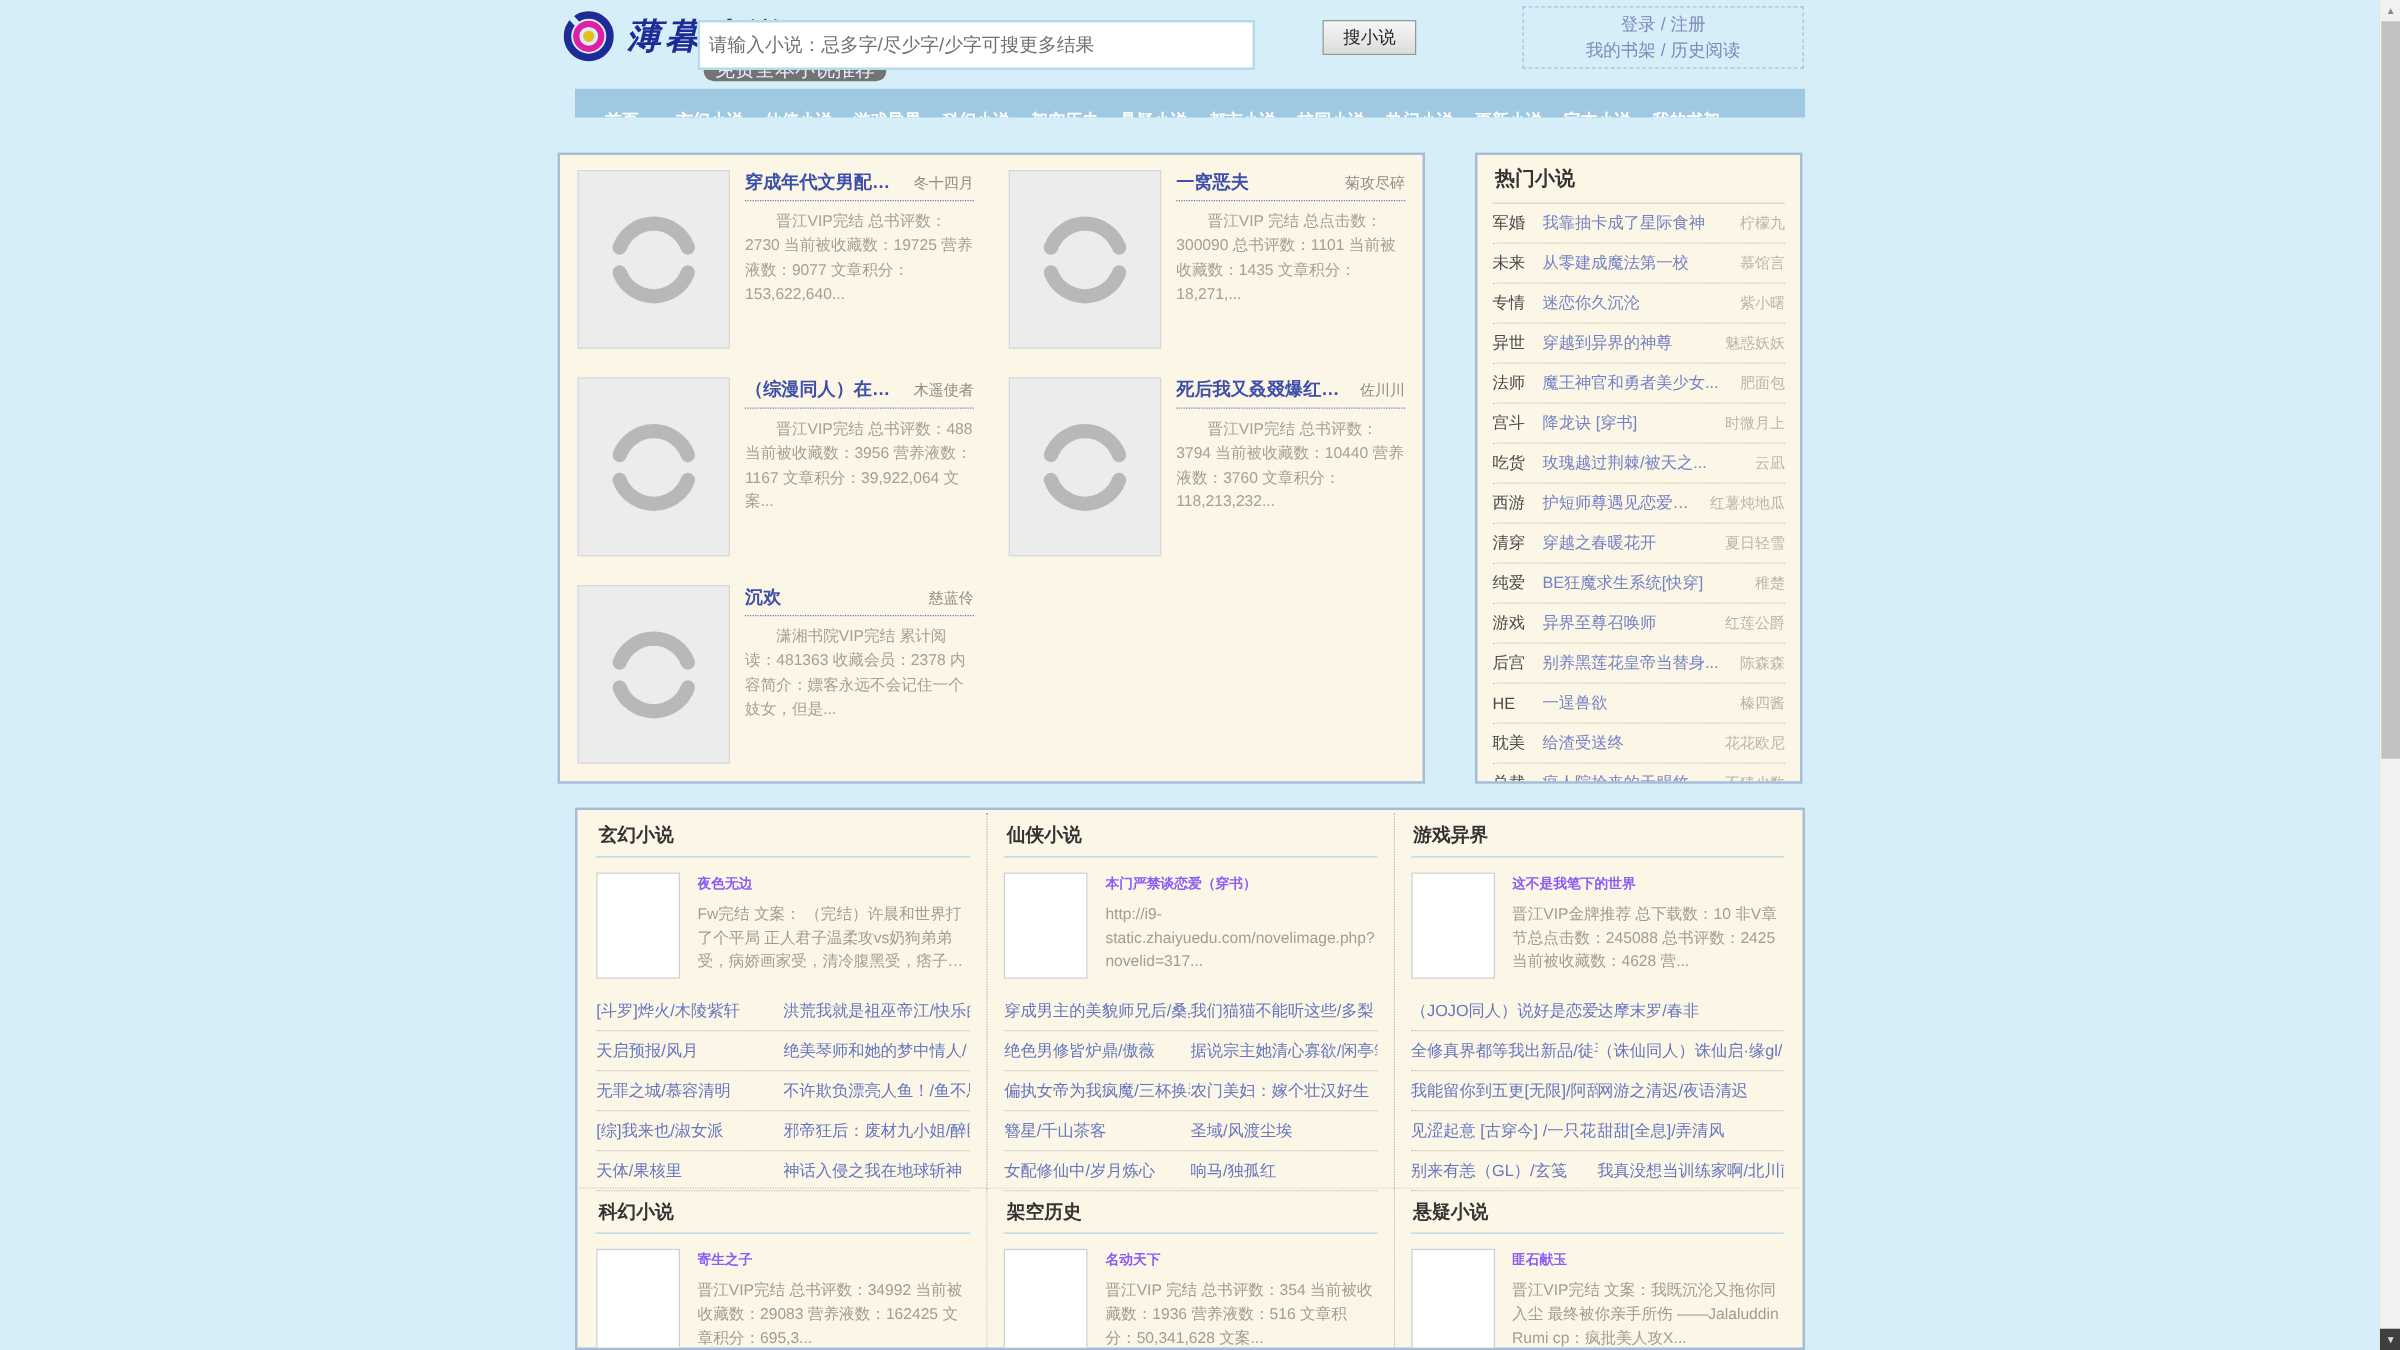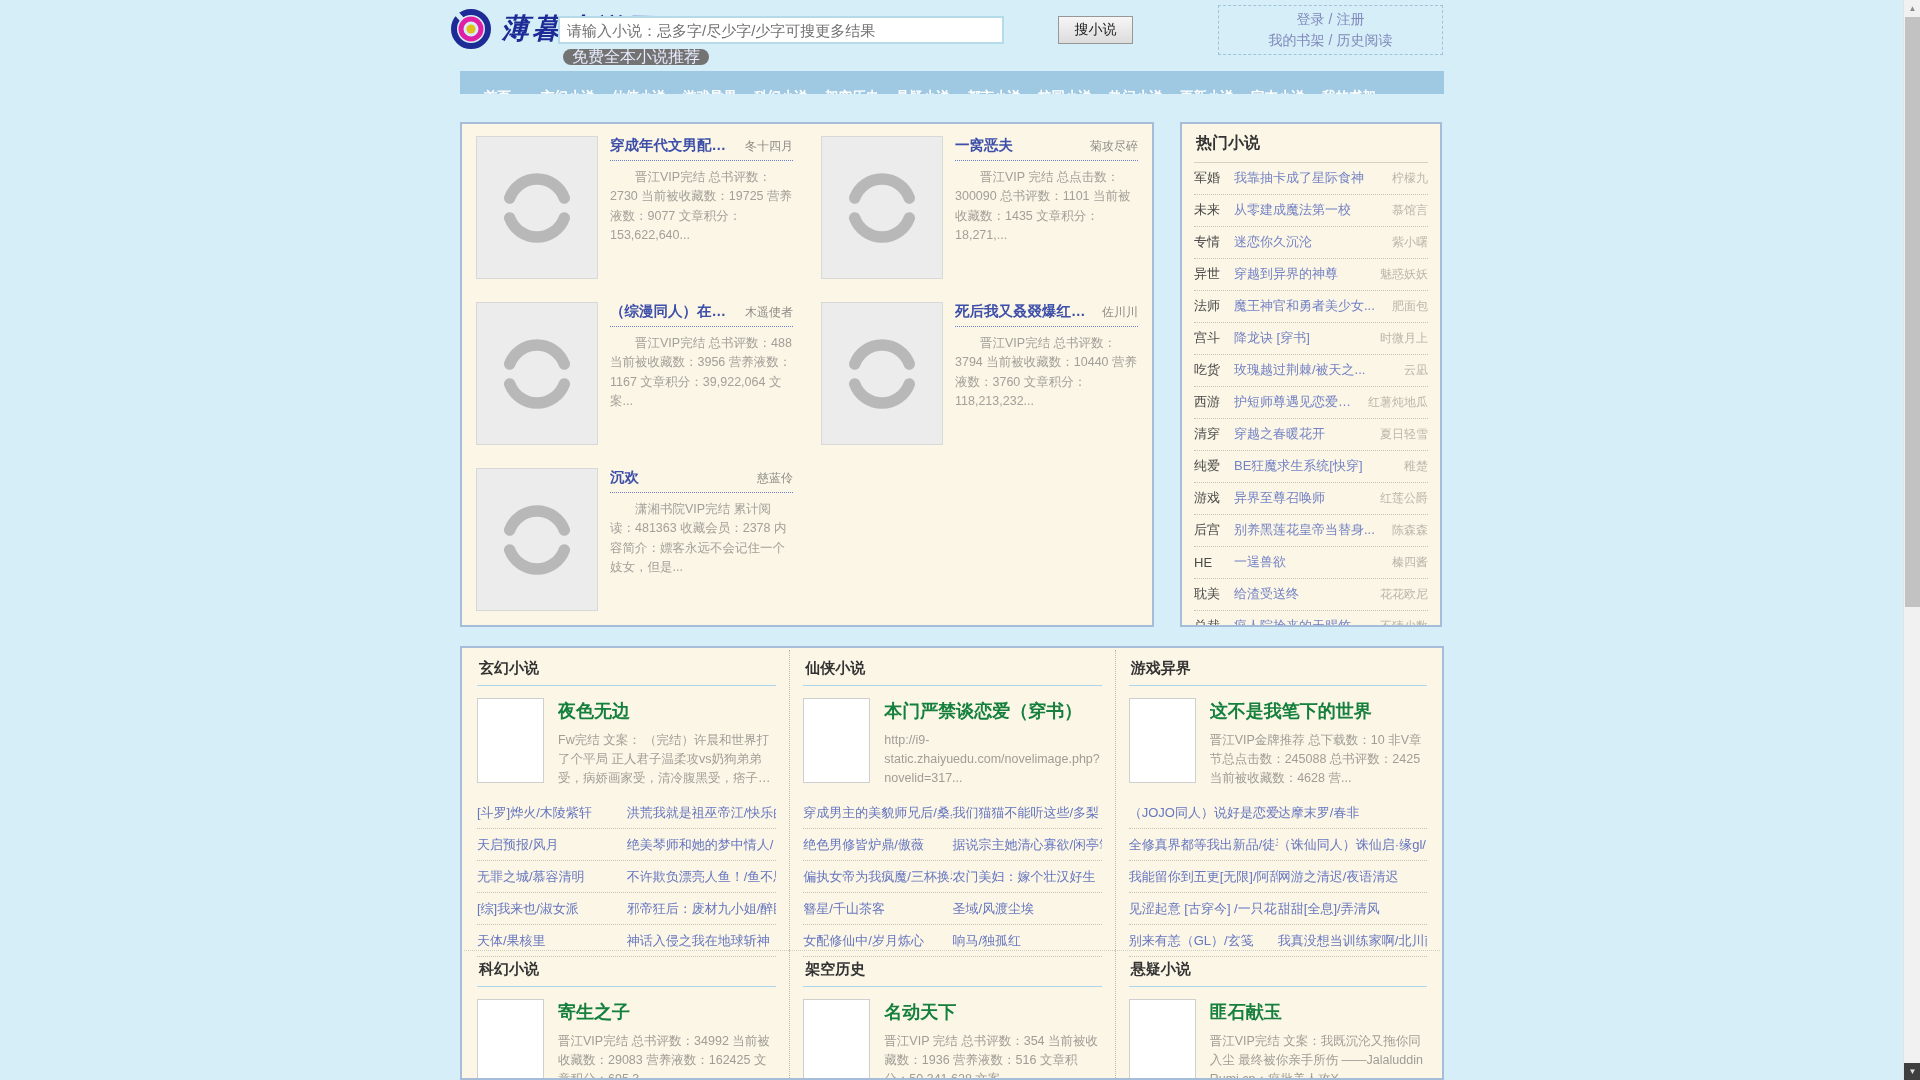--- a/index.html
+++ b/index.html
@@ -5,37 +5,37 @@
   * { margin:0; padding:0; box-sizing:border-box; }
   html,body { width:1920px; height:1080px; overflow:hidden; }
   body { font-family:"Liberation Sans","DejaVu Sans",sans-serif; background:#d6eef8; }
   .page { position:relative; width:1920px; height:1080px; overflow:hidden; }
 
   
   .logo { position:absolute; left:449px; top:7px; display:flex; align-items:center; cursor:pointer; }
   .logo svg { display:block; }
   .logo-text { font-size:28px; font-weight:bold; font-style:italic; color:#1d2b96; letter-spacing:3px; margin-left:8px; line-height:44px; }
   .logo-sub { position:absolute; left:114px; top:42px; background:#737373; color:#e8ecff; font-size:16px; line-height:14px; padding:1px 9px; border-radius:9px; white-space:nowrap; }
-  .search-input { position:absolute; left:558px; top:16px; width:446px; height:28px; border:2px solid #b5dbe9; background:#fff; font-size:15px; color:#444; padding:0 7px; font-family:inherit; }
+  .search-input { position:absolute; left:558px; top:16px; width:446px; height:40px; border:2px solid #b5dbe9; background:#fff; font-size:15px; color:#444; padding:0 7px; font-family:inherit; }
   .search-input::placeholder { color:#707070; opacity:1; }
   .search-btn { position:absolute; left:1030px; top:16px; width:75px; height:28px; background:linear-gradient(#f6f6f6,#dcdcdc); border:1px solid #979797; font-size:14px; color:#222; font-family:inherit; cursor:pointer;margin-left:28px; }
   .login-box { position:absolute; left:1218px; top:5px; width:225px; height:50px; border:1px dashed #9fc3d8; display:flex; flex-direction:column; justify-content:center; align-items:center; gap:3px; font-size:14px; color:#8089bb; }
   .login-box a { color:#8089bb; text-decoration:none; cursor:pointer; }
   .login-sep { margin:0 4px; }
 
   
   .nav { position:absolute; left:460px; top:71px; width:984px; height:23px; background:#9fc9e2; display:flex; align-items:center; padding-left:24px; overflow:hidden; }
   .nav a { color:#fff; font-size:13.5px; font-weight:bold; text-decoration:none; margin-right:17px; white-space:nowrap; cursor:pointer;margin-top:29px; }
   .nav a:first-of-type { margin-right:30px; }
 
   
   .panel { background:#fbf6e6; border:2px solid #a5bdd9; }
 
   
-  .featured-box { position:absolute; left:460px; top:122px; width:694px; height:505px; padding:12px 14px; display:grid; grid-template-columns:1fr 1fr; grid-auto-rows:145px; column-gap:28px; row-gap:21px; overflow:hidden; }
+  .featured-box { position:absolute; left:446px; top:122px; width:694px; height:505px; padding:12px 14px; display:grid; grid-template-columns:1fr 1fr; grid-auto-rows:145px; column-gap:28px; row-gap:21px; overflow:hidden; }
   .card { display:flex; min-width:0; }
   .card-img { width:122px; height:143px; background:#ececec; border:1px solid #d8d8d8; flex:none; display:flex; align-items:center; justify-content:center; cursor:pointer; }
   .card-body { flex:1; min-width:0; margin-left:12px; }
   .card-title-row { display:flex; justify-content:space-between; align-items:baseline; border-bottom:1px dotted #6b7dc8; padding-bottom:5px; }
   .card-title { color:#3d4fa9; font-weight:bold; font-size:14.5px; text-decoration:none; white-space:nowrap; overflow:hidden; text-overflow:ellipsis; cursor:pointer; }
   .card-author { color:#8e8c86; font-size:12px; margin-left:6px; flex:none; white-space:nowrap; }
   .card-desc { margin-top:7px; color:#a3a099; font-size:12.5px; line-height:1.55; text-indent:2em; display:-webkit-box; -webkit-line-clamp:4; -webkit-box-orient:vertical; overflow:hidden; }
 
   
   .hot-box { position:absolute; left:1180px; top:122px; width:262px; height:505px; padding:0 12px; overflow:hidden; }
@@ -48,21 +48,21 @@
 
   
   .bottom-box { position:absolute; left:460px; top:646px; width:984px; height:434px; display:grid; grid-template-columns:1fr 1fr 1fr; grid-template-rows:300px auto; padding:2px 2px; overflow:hidden; }
   .section { padding:4px 13px 0; min-width:0; }
   .section:not(:nth-child(3n+1)) { border-left:1px dotted #bcb8ab; }
   .section:nth-child(n+4) { border-top:1px dotted #cfcbbe; }
   .section-title { font-size:15px; font-weight:bold; color:#333; padding:5px 2px 7px; border-bottom:1px solid #aed5eb; }
   .section-feat { display:flex; margin-top:12px; }
   .feat-img { width:67px; height:85px; background:#fff; border:1px solid #cfcfcf; flex:none; cursor:pointer; }
   .feat-body { flex:1; min-width:0; margin-left:14px; }
-  .feat-title { display:block; color:#15803d; font-weight:bold; font-size:18px; margin:1px 0 8px; text-decoration:none; white-space:nowrap; overflow:hidden; text-overflow:ellipsis; cursor:pointer; }
+  .feat-title { display:block; color:#8b5cf6; font-weight:bold; font-size:11px; margin:1px 0 8px; text-decoration:none; white-space:nowrap; overflow:hidden; text-overflow:ellipsis; cursor:pointer; }
   .feat-desc { color:#a09d95; font-size:12.5px; line-height:1.5; display:-webkit-box; -webkit-line-clamp:3; -webkit-box-orient:vertical; overflow:hidden; }
   .section-links { margin-top:10px; }
   .link-row { display:flex; padding:6.5px 0; border-bottom:1px dotted #c6c2b5; font-size:13px; }
   .link-cell { width:50%; min-width:0; color:#6676c0; text-decoration:none; white-space:nowrap; overflow:hidden; cursor:pointer; }
 
   
   .scrollbar { position:absolute; right:0; top:0; width:17px; height:1080px; background:#f1f1f1; border-left:1px solid #e2e2e2; }
   .sb-btn { position:absolute; left:0; width:17px; height:17px; display:flex; align-items:center; justify-content:center; font-size:8px; cursor:pointer; }
   .sb-up { top:0; color:#8a8a8a; background:#f1f1f1; }
   .sb-down { bottom:0; color:#e0e0e0; background:#3f3f3f; }

